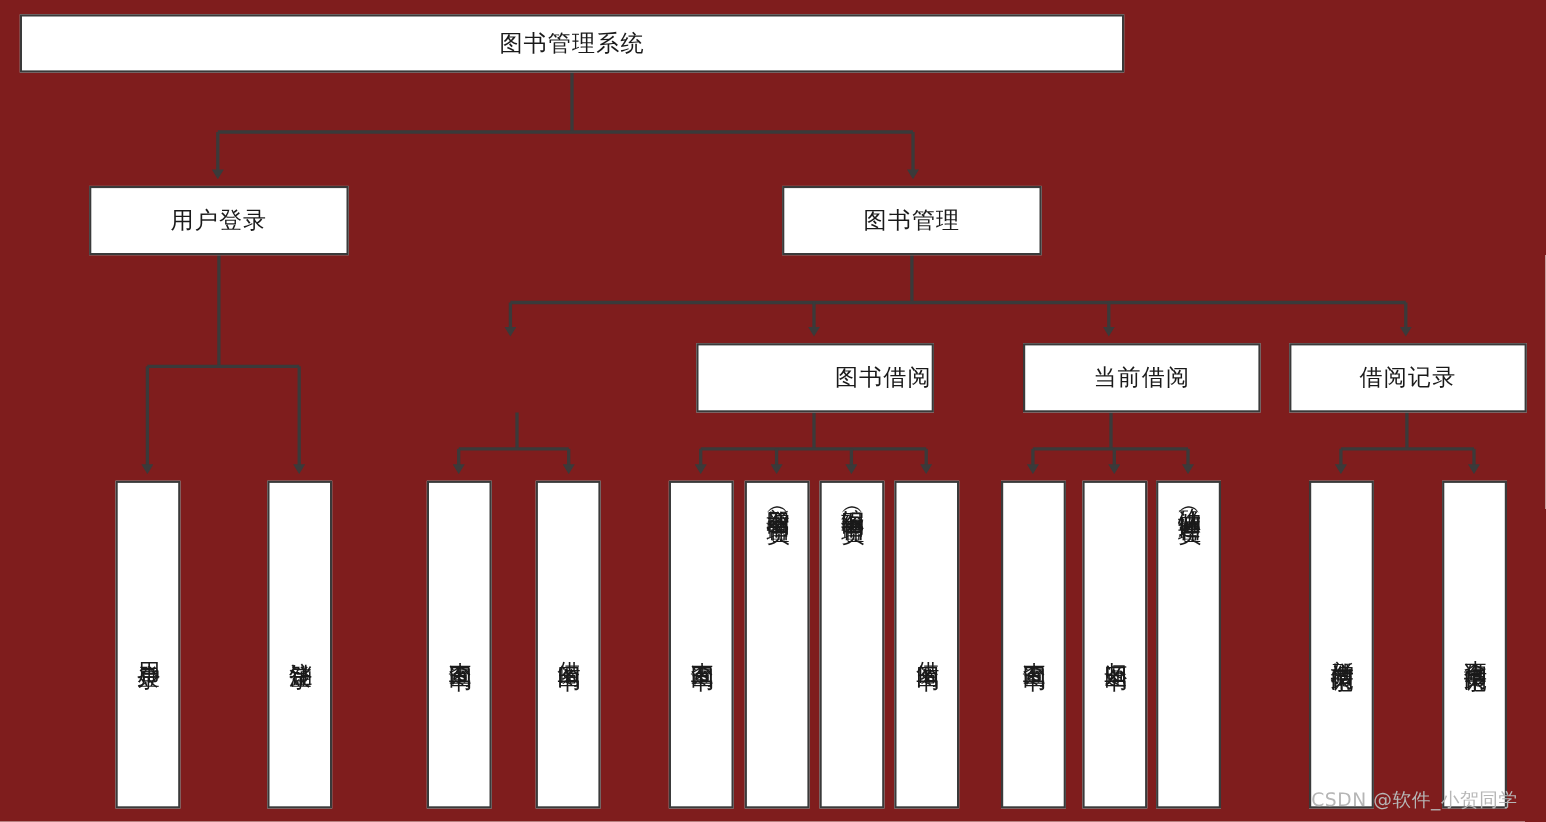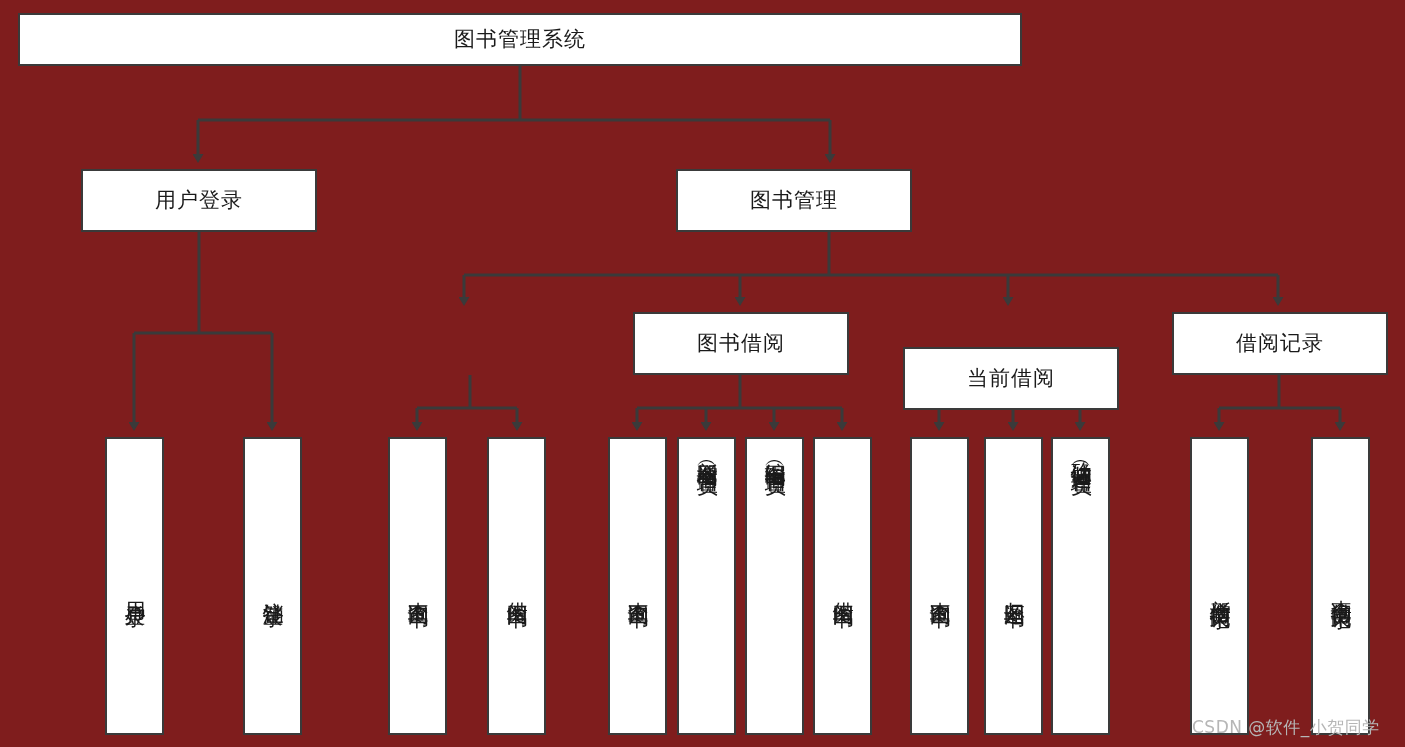--- a/index.html
+++ b/index.html
@@ -122,28 +122,28 @@
     </g>
   </svg>
 
   <div class="node horizontal" style="left:18px; top:13px; width:1004px; height:53px;">
     <span>图书管理系统</span>
   </div>
 
   <div class="node horizontal" style="left:81px; top:169px; width:236px; height:63px;">
     <span>用户登录</span>
   </div>
-  <div class="node horizontal" style="left:676px; top:169px; width:236px; height:63px;">
+  <div class="node horizontal" style="left:711px; top:169px; width:236px; height:63px;">
     <span>图书管理</span>
   </div>
 
-  <div class="node horizontal" style="left:633px; top:312px; width:216px; height:63px;">
+  <div class="node horizontal" style="left:633px; top:312px; width:216px; height:63px;justify-content:flex-end;">
     <span>图书借阅</span>
   </div>
-  <div class="node horizontal" style="left:903px; top:312px; width:216px; height:63px;margin-top:35px;">
+  <div class="node horizontal" style="left:930px; top:312px; width:216px; height:63px;">
     <span>当前借阅</span>
   </div>
   <div class="node horizontal" style="left:1172px; top:312px; width:216px; height:63px;text-align:center;">
     <span>借阅记录</span>
   </div>
 
   <div class="node vertical" style="left:105px; top:437px; width:59px; height:298px;">
     <span class="vlabel center-v">用户登录</span>
   </div>
   <div class="node vertical" style="left:243px; top:437px; width:59px; height:298px;">

